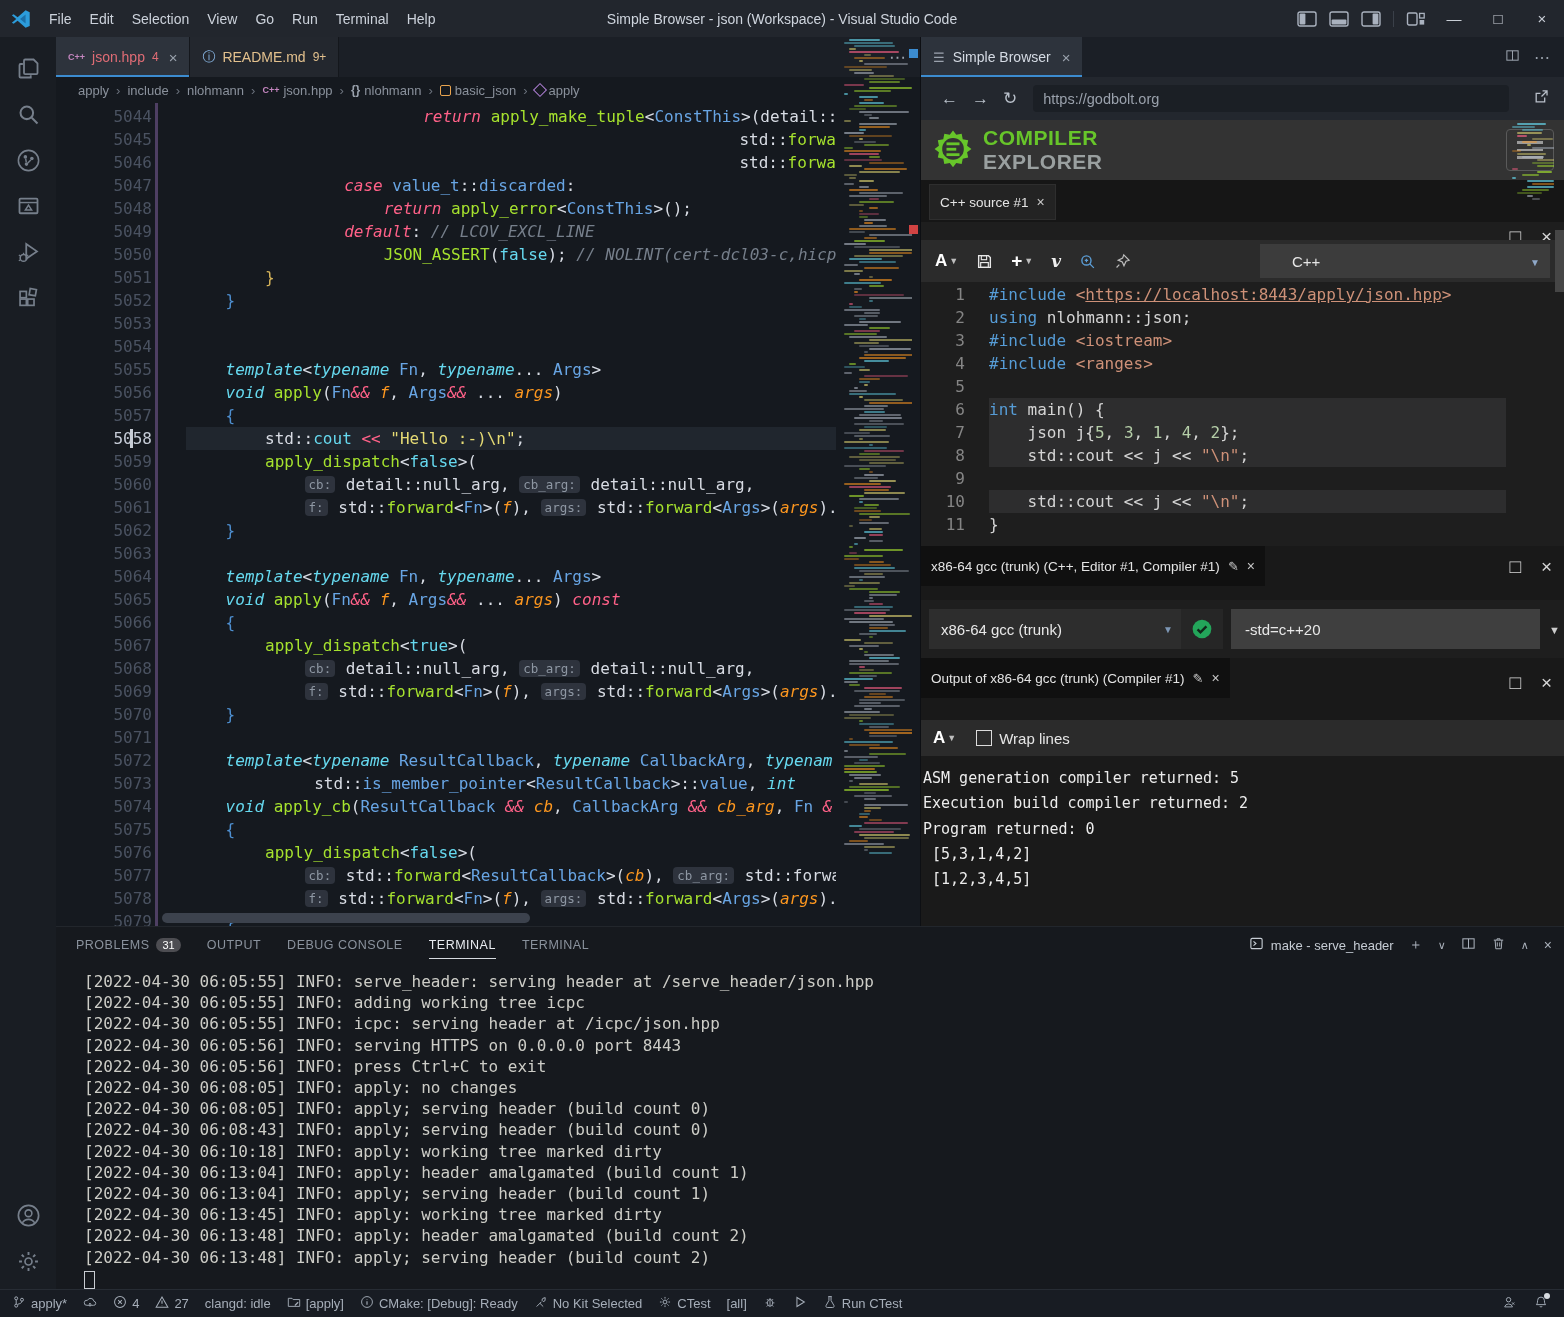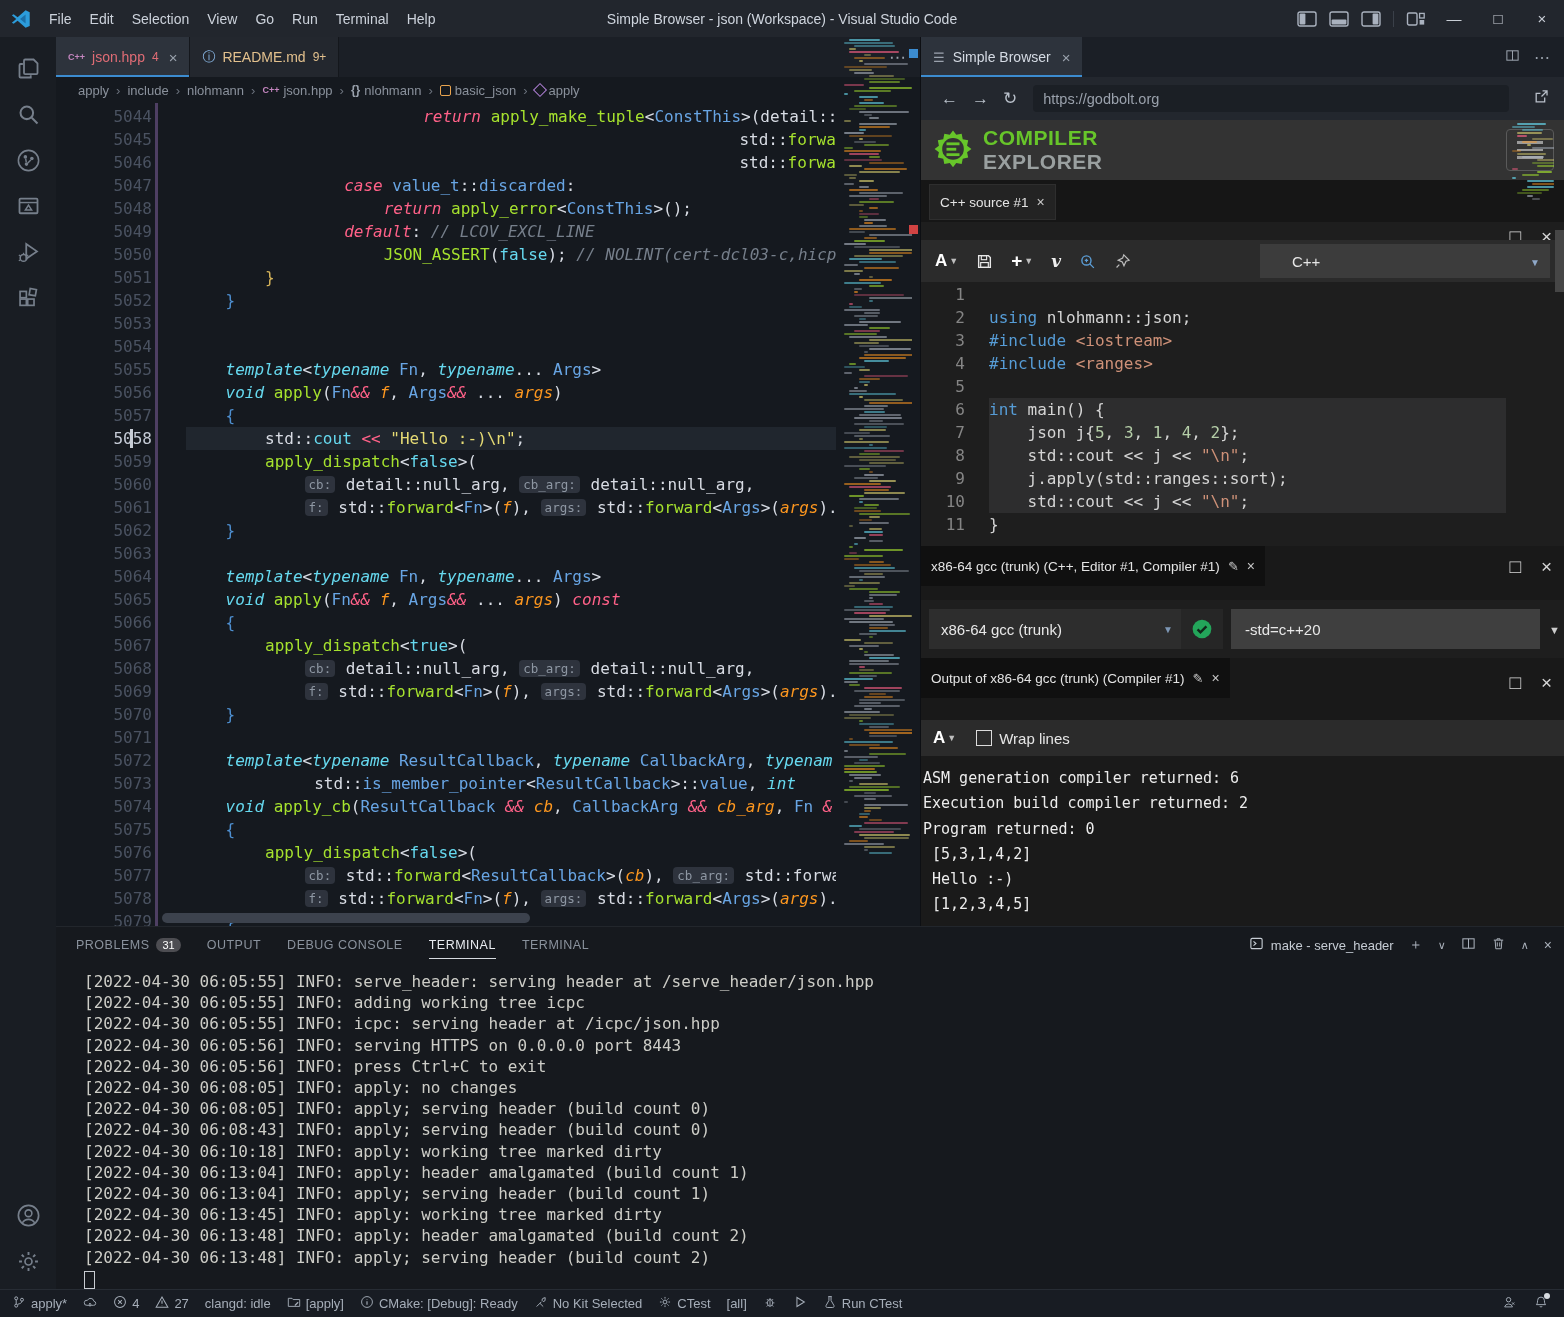--- a/index.html
+++ b/index.html
@@ -714,29 +714,29 @@
               <path d="M5 11l-2.6 2.6" stroke="currentColor" stroke-width="1.15"></path>
             </svg>
           </span>
         <div class="langsel">
           <span>C++</span>
           <span class="caret">▼</span>
         </div>
       </div>
 
       <div class="mon" id="bcode">
-          <div class="mline"><span class="mgut">1</span></div>
+          <div class="mline"><span class="mgut">1</span><span class="mcontent"><span class="mn-P">#include</span><span class="mn-W"> </span><span class="mn-S">&lt;</span><span class="mn-U">https://localhost:8443/apply/json.hpp</span><span class="mn-S">&gt;</span></span></div>
           <div class="mline"><span class="mgut">2</span><span class="mcontent"><span class="mn-P">using</span><span class="mn-W"> nlohmann::json;</span></span></div>
           <div class="mline"><span class="mgut">3</span><span class="mcontent"><span class="mn-P">#include</span><span class="mn-W"> </span><span class="mn-S">&lt;iostream&gt;</span></span></div>
           <div class="mline"><span class="mgut">4</span><span class="mcontent"><span class="mn-P">#include</span><span class="mn-W"> </span><span class="mn-S">&lt;ranges&gt;</span></span></div>
           <div class="mline"><span class="mgut">5</span><span class="mcontent"></span></div>
           <div class="mline hl"><span class="mgut">6</span><span class="mcontent"><span class="mn-P">int</span><span class="mn-W"> main() {</span></span></div>
           <div class="mline hl"><span class="mgut">7</span><span class="mcontent"><span class="mn-W">    json j{</span><span class="mn-N">5</span><span class="mn-W">, </span><span class="mn-N">3</span><span class="mn-W">, </span><span class="mn-N">1</span><span class="mn-W">, </span><span class="mn-N">4</span><span class="mn-W">, </span><span class="mn-N">2</span><span class="mn-W">};</span></span></div>
           <div class="mline hl"><span class="mgut">8</span><span class="mcontent"><span class="mn-W">    std::cout &lt;&lt; j &lt;&lt; </span><span class="mn-S">"\n"</span><span class="mn-W">;</span></span></div>
-          <div class="mline hl"><span class="mgut">9</span><span class="mcontent"><span class="mn-W">    j.apply(std::ranges::sort);</span></span></div>
+          <div class="mline hl"><span class="mgut">9</span></div>
           <div class="mline hl"><span class="mgut">10</span><span class="mcontent"><span class="mn-W">    std::cout &lt;&lt; j &lt;&lt; </span><span class="mn-S">"\n"</span><span class="mn-W">;</span></span></div>
           <div class="mline"><span class="mgut">11</span><span class="mcontent"><span class="mn-W">}</span></span></div>
         </div>
       <div class="mminimap" id="bminimap">
           <div class="mrow" style="margin-left: 7px; width: 29px; background: rgb(102, 217, 239); opacity: 0.74;"></div>
           <div class="mrow" style="margin-left: 2px; width: 23px; background: rgb(102, 217, 239); opacity: 0.49;"></div>
           <div class="mrow" style="margin-left: 12px; width: 21px; background: rgb(102, 217, 239); opacity: 0.48;"></div>
           <div class="mrow" style="margin-left: 7px; width: 25px; background: rgb(230, 219, 116); opacity: 0.63;"></div>
           <div class="mrow" style="margin-left: 7px; width: 10px; background: rgb(255, 97, 136); opacity: 0.72;"></div>
           <div class="mrow" style="margin-left: 22px; width: 21px; background: rgb(230, 219, 116); opacity: 0.42;"></div>
@@ -808,21 +808,21 @@
         <span class="ticon">
             <span class="fontA">A</span>
             <span class="carsm">▼</span>
           </span>
         <span class="wrapbox">
           <span class="wcheck"></span>
           <span>Wrap lines</span>
         </span>
       </div>
 
-      <div class="bout" id="bout"><div>ASM generation compiler returned: 6</div><div>Execution build compiler returned: 2</div><div>Program returned: 0</div><div> [5,3,1,4,2]</div><div> Hello :-)</div><div> [1,2,3,4,5]</div></div>
+      <div class="bout" id="bout"><div>ASM generation compiler returned: 5</div><div>Execution build compiler returned: 2</div><div>Program returned: 0</div><div> [5,3,1,4,2]</div><div> [1,2,3,4,5]</div></div>
     </div>
   </div>
 
   <div class="panel">
     <div class="ptabbar" id="ptabs">
         <div class="ptab">
           <span>PROBLEMS</span>
           <span class="pbadge">31</span>
         </div>
         <div class="ptab">

